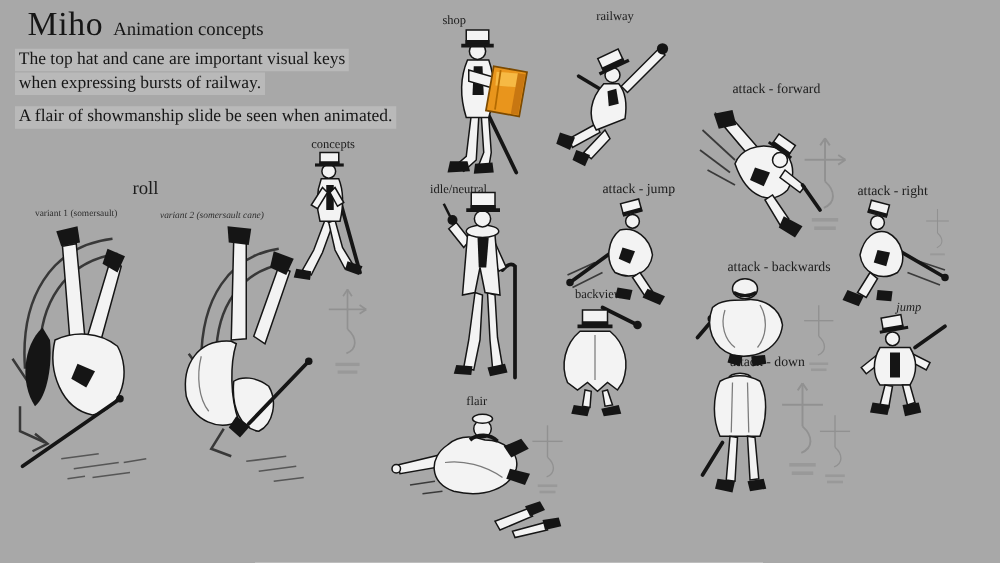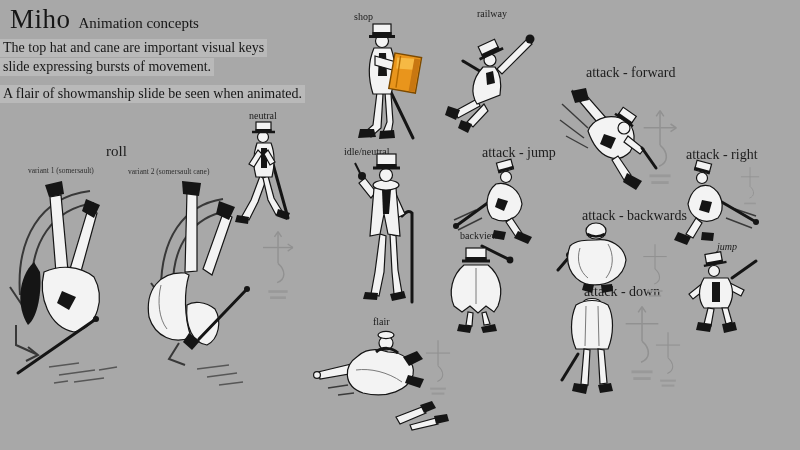--- a/index.html
+++ b/index.html
@@ -8,55 +8,55 @@
     position:relative; width:800px; height:450px;
     background:#a8a8a8; overflow:hidden;
     font-family:"Liberation Serif", serif; color:#161616;
   }
   .abs { position:absolute; }
   .title { font-size:27px; letter-spacing:.5px; }
   .subtitle { font-size:15px; margin-left:8px; }
   .note { display:inline-block; background:#b9b9b9; font-size:14px; padding:0 3px; line-height:18px; }
   .label { font-size:10px; white-space:nowrap; color:#1c1c1c; }
   .label-lg { font-size:15px;text-align:right; }
-  .label-sm { font-size:14px; }
+  .label-sm { font-size:11px; }
   .label-xs { font-size:7.5px; color:#2e2e2e; }
   svg { display:block; overflow:visible; }
   .fig-white { fill:#f3f3f3; stroke:#151515; stroke-width:1.2; }
   .ink { fill:#151515; stroke:none; }
   .cane { stroke:#151515; stroke-width:3; stroke-linecap:round; fill:none; }
   .motion { stroke:#3a3a3a; stroke-width:1.4; fill:none; }
   .arrow { stroke:#383838; stroke-width:2; fill:none; }
   .hatch { stroke:#565656; stroke-width:1.4; fill:none; }
   .ghost { stroke:#8f8f8f; stroke-width:1.6; fill:none; opacity:.9; }
   .ghost-soft { stroke:#979797; stroke-width:3; fill:none; opacity:.85; }
   .seam { stroke:#7a7a7a; stroke-width:1; fill:none; }
 </style>
 </head>
 <body>
 
 <div id="canvas">
 
-  <div class="abs" style="left:10px; top:4px;">
+  <div class="abs" style="left:22px; top:4px;">
     <span class="title">Miho</span><span class="subtitle">Animation concepts</span>
   </div>
-  <div class="abs" style="left:0; top:38px; width:330px;">
+  <div class="abs" style="left:12px; top:38px; width:330px;">
     <span class="note">The top hat and cane are important visual keys</span><br>
-    <span class="note">slide expressing bursts of movement.</span>
+    <span class="note">when expressing bursts of railway.</span>
     <div style="height:8px;"></div>
     <span class="note">A flair of showmanship slide be seen when animated.</span>
   </div>
 
   <span class="abs label" style="left:354px; top:11px;">shop</span>
   <span class="abs label" style="left:477px; top:8px;">railway</span>
-  <span class="abs label" style="left:249px; top:110px;">neutral</span>
+  <span class="abs label" style="left:249px; top:110px;">concepts</span>
   <span class="abs label" style="left:344px; top:146px;text-align:right;">idle/neutral</span>
   <span class="abs label label-lg" style="left:106px; top:143px;">roll</span>
   <span class="abs label label-xs" style="left:28px; top:166px;">variant 1 (somersault)</span>
-  <span class="abs label label-xs" style="left:128px; top:167px;">variant 2 (somersault cane)</span>
+  <span class="abs label label-xs" style="left:128px; top:167px;font-style:italic;">variant 2 (somersault cane)</span>
   <span class="abs label label-sm" style="left:586px; top:65px;">attack - forward</span>
   <span class="abs label label-sm" style="left:482px; top:145px;">attack - jump</span>
   <span class="abs label label-sm" style="left:686px; top:147px;">attack - right</span>
   <span class="abs label" style="left:460px; top:230px;">backview</span>
   <span class="abs label label-sm" style="left:582px; top:208px;">attack - backwards</span>
   <span class="abs label label-sm" style="left:584px; top:284px;">attack - down</span>
   <span class="abs label" style="left:717px; top:241px;font-style:italic;">jump</span>
   <span class="abs label" style="left:373px; top:316px;">flair</span>
 
   <svg class="abs" style="left:333px; top:20px;" width="105" height="125" viewBox="0 0 105 125">

